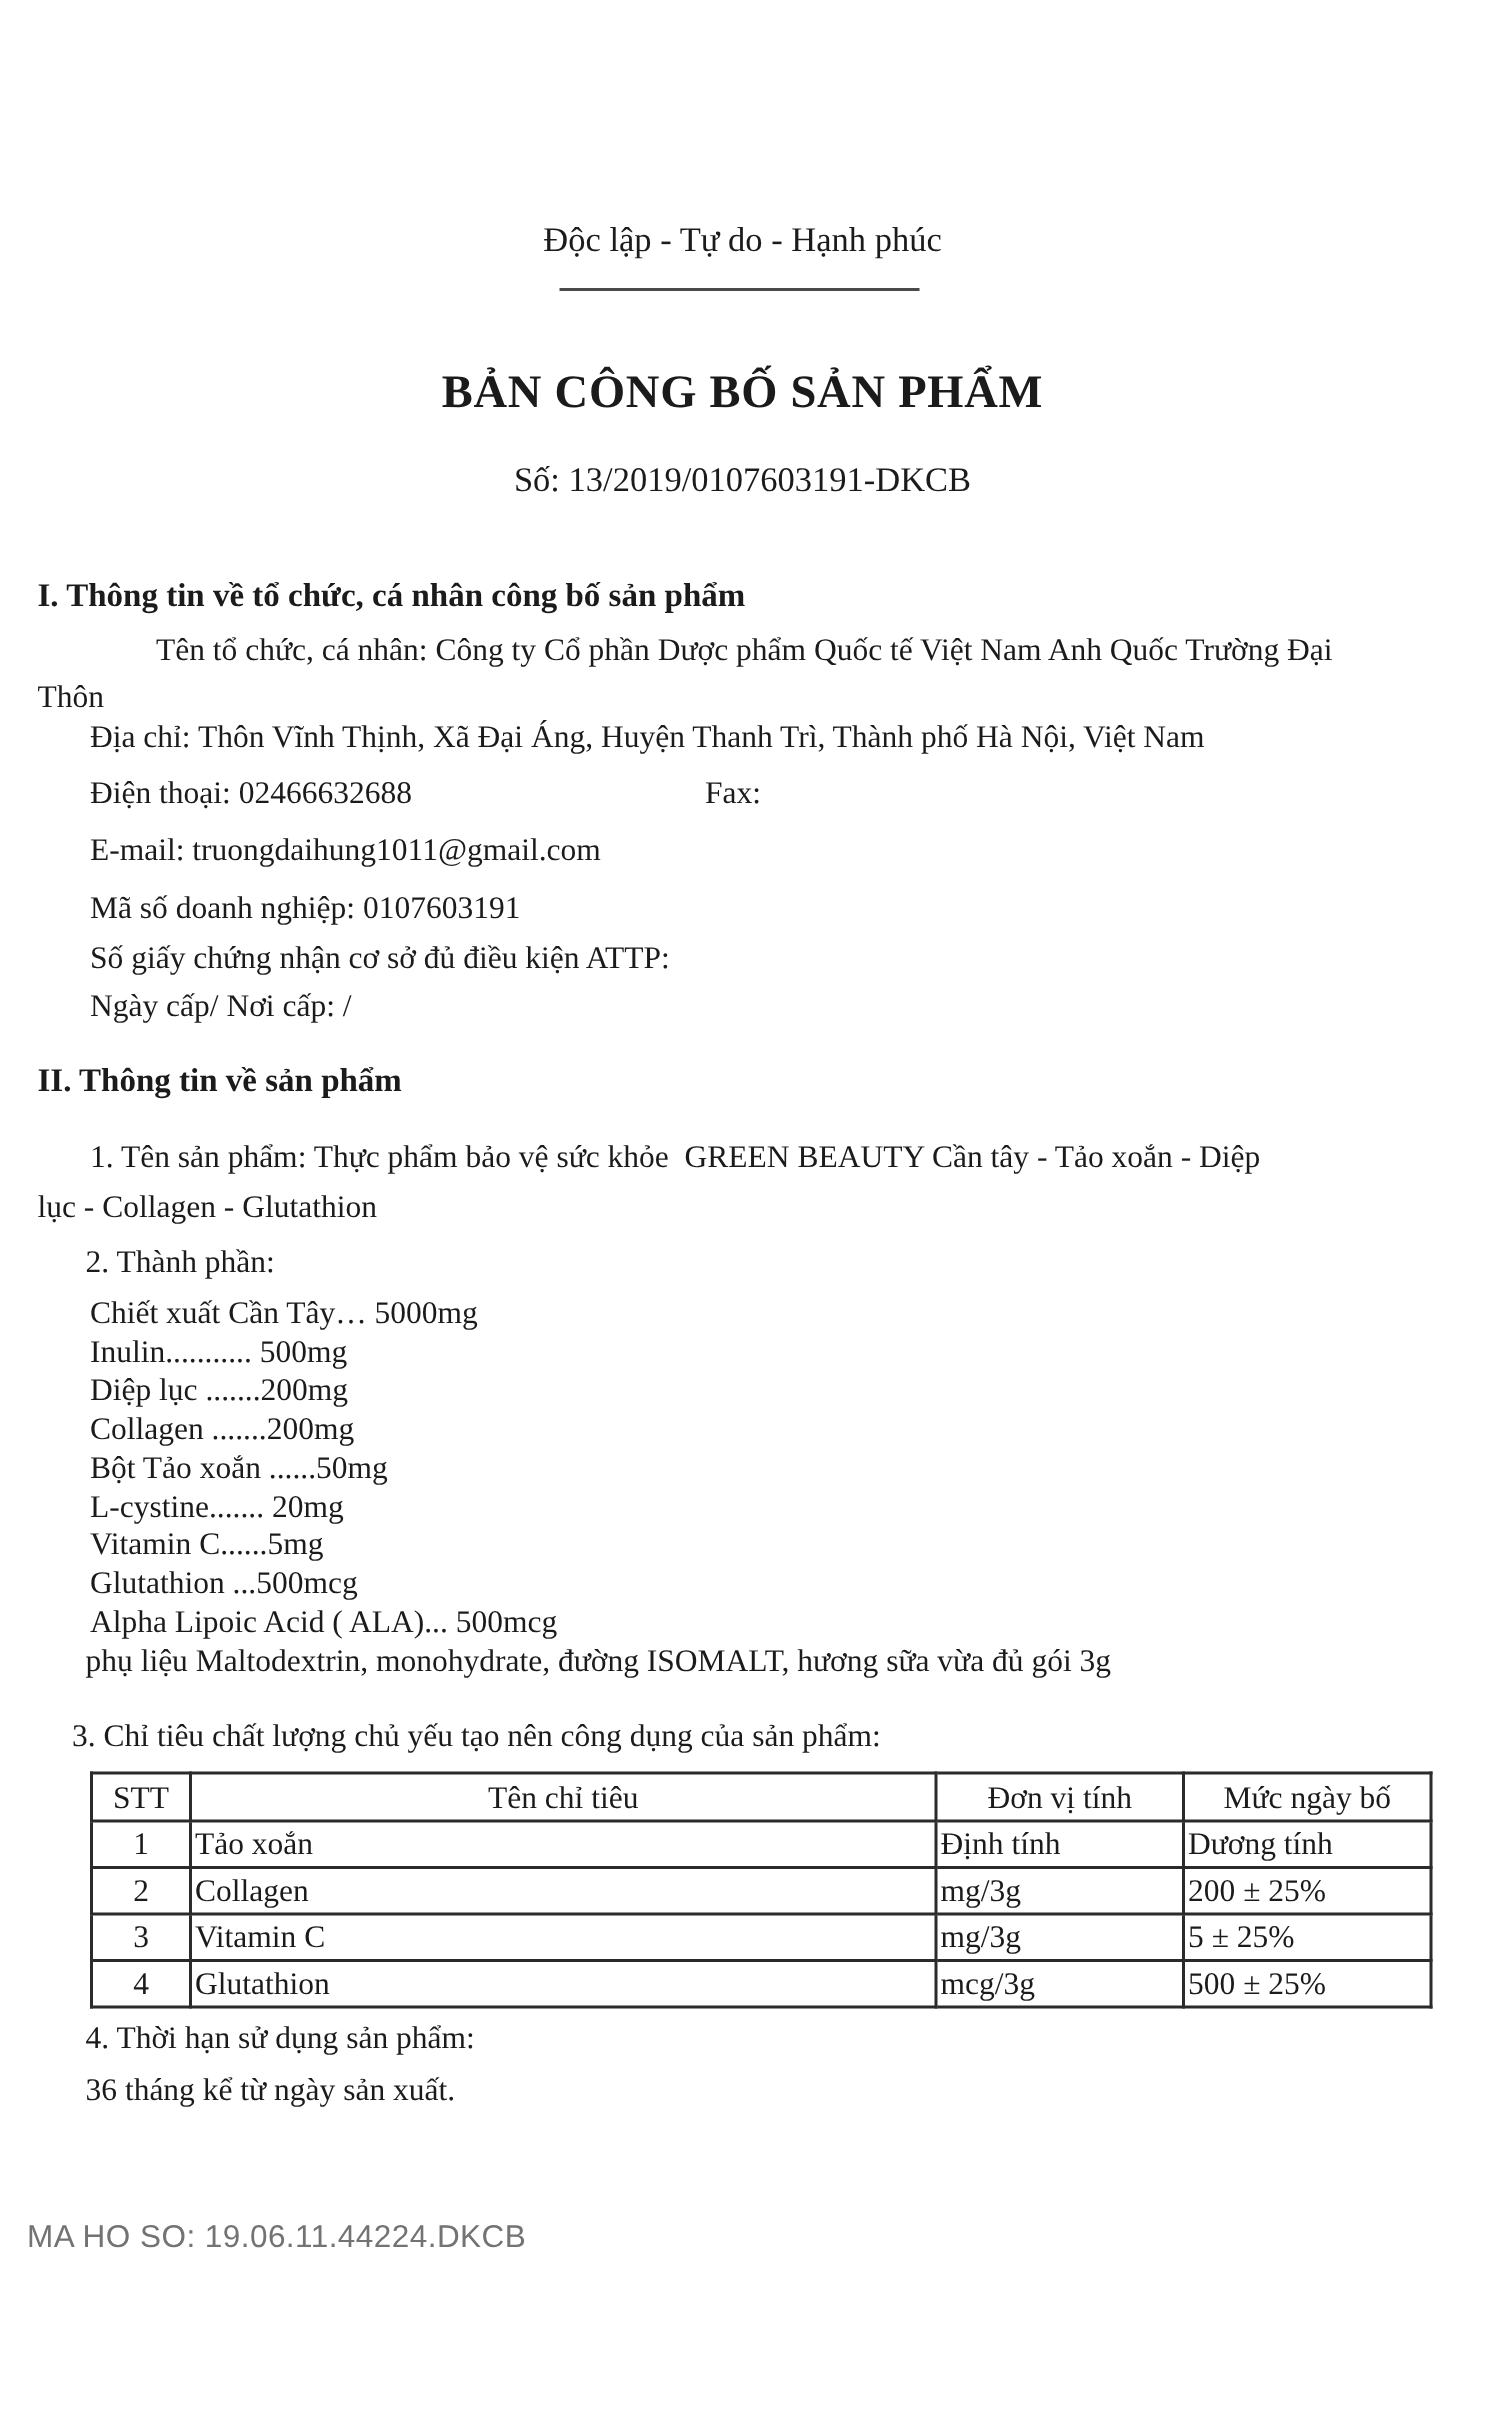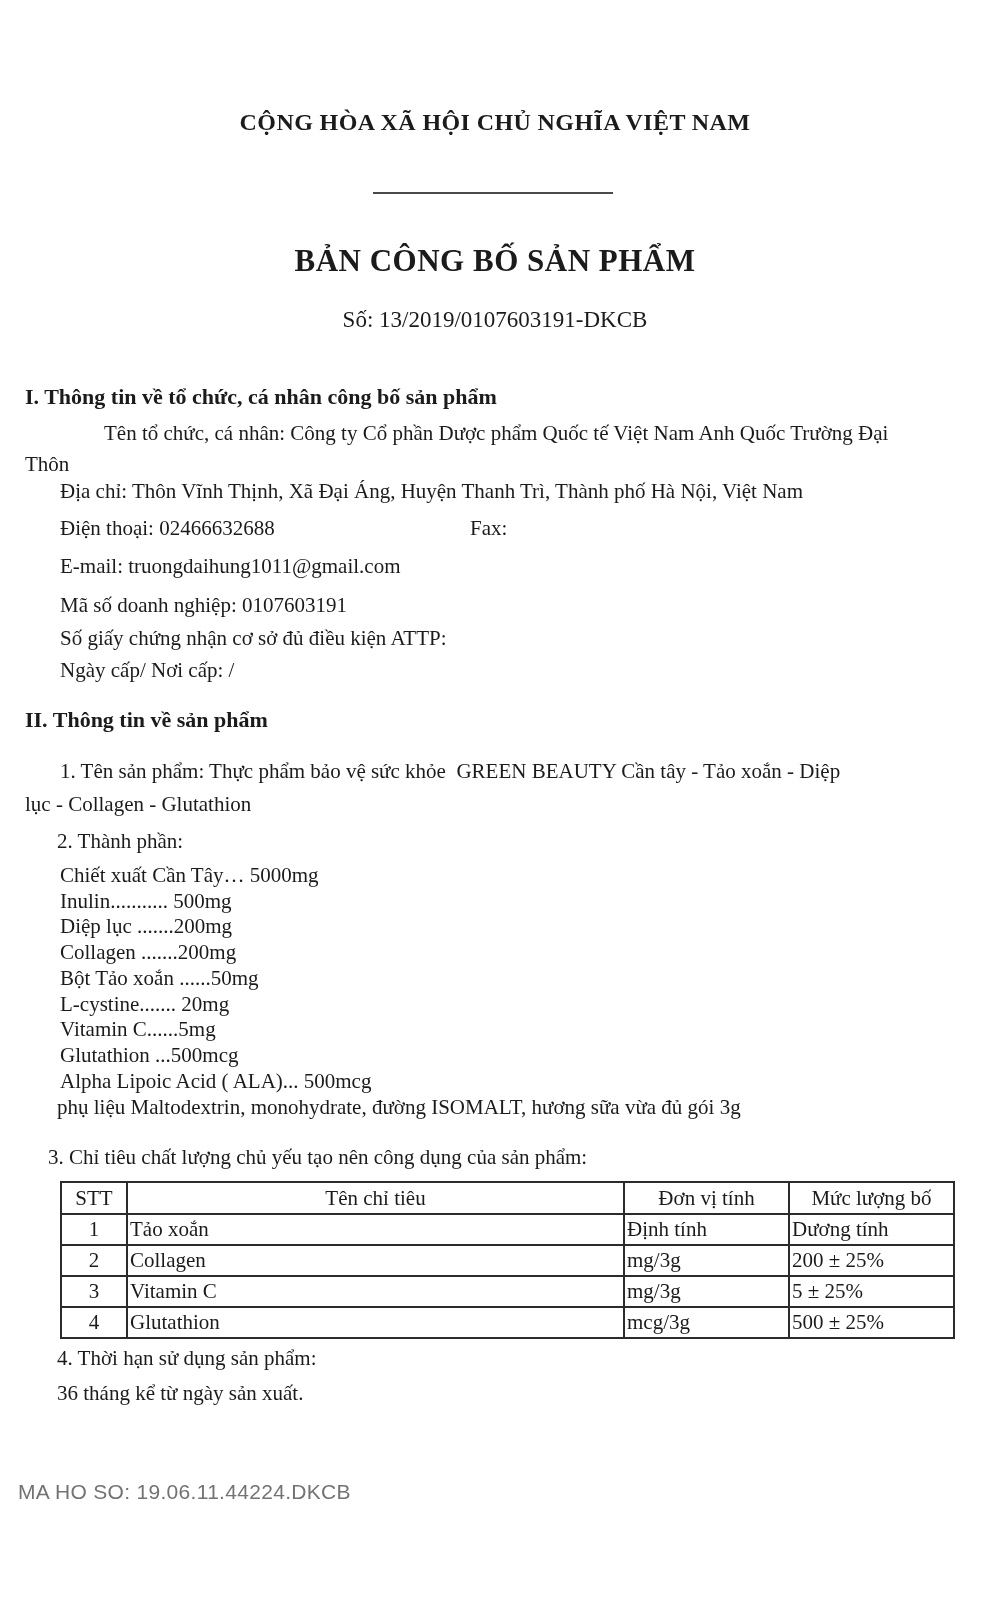--- a/index.html
+++ b/index.html
@@ -68,21 +68,21 @@
     color: #737373;
     letter-spacing: 0.3px;
     white-space: pre;
   }
 </style>
 </head>
 <body>
 
 <div class="page">
 
-  <div class="center-wrap ln bold nat-title" style="top:107px;">CỘNG HÒA XÃ HỘI CHỦ NGHĨA VIỆT NAM</div>
+  <div class="center-wrap ln motto" style="top:146px;">Độc lập - Tự do - Hạnh phúc</div>
   <div class="divider" style="top:192px; left:373px; width:240px;"></div>
 
   <div class="center-wrap ln bold doc-title" style="top:242px;">BẢN CÔNG BỐ SẢN PHẨM</div>
   <div class="center-wrap ln doc-number" style="top:306px;">Số: 13/2019/0107603191-DKCB</div>
 
   <div class="ln sec-heading" style="top:383px; left:25px;">I. Thông tin về tổ chức, cá nhân công bố sản phẩm</div>
   <div class="ln" style="top:420px; left:60px;margin-left:44px;">Tên tổ chức, cá nhân: Công ty Cổ phần Dược phẩm Quốc tế Việt Nam Anh Quốc Trường Đại</div>
   <div class="ln" style="top:451px; left:25px;">Thôn</div>
   <div class="ln" style="top:478px; left:60px;">Địa chỉ: Thôn Vĩnh Thịnh, Xã Đại Áng, Huyện Thanh Trì, Thành phố Hà Nội, Việt Nam</div>
   <div class="ln" style="top:515px; left:60px;">Điện thoại: 02466632688</div>
@@ -115,21 +115,21 @@
       <col style="width:66px;">
       <col style="width:497px;">
       <col style="width:165px;">
       <col style="width:165px;">
     </colgroup>
     <thead>
       <tr>
         <th>STT</th>
         <th>Tên chỉ tiêu</th>
         <th>Đơn vị tính</th>
-        <th>Mức lượng bố</th>
+        <th>Mức ngày bố</th>
       </tr>
     </thead>
     <tbody>
       <tr>
         <td class="c-stt">1</td>
         <td class="c-name">Tảo xoắn</td>
         <td class="c-unit">Định tính</td>
         <td class="c-level">Dương tính</td>
       </tr>
       <tr>

